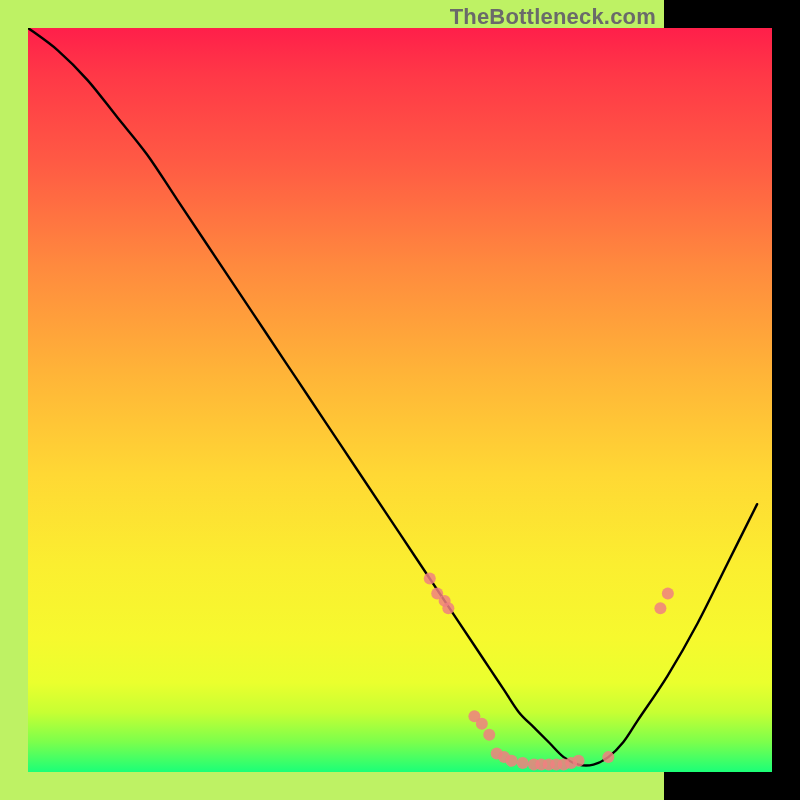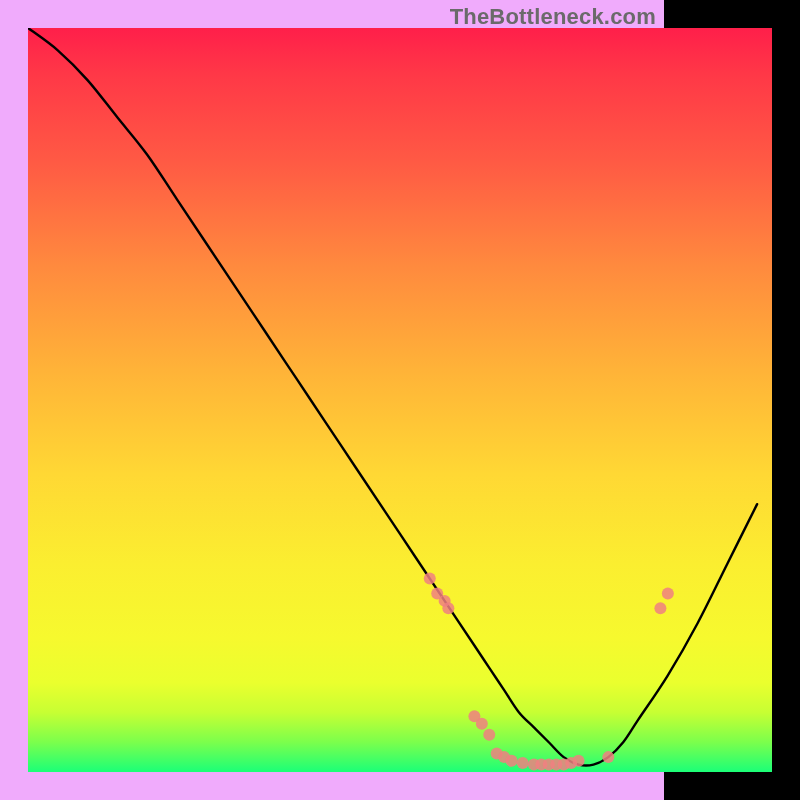--- a/index.html
+++ b/index.html
@@ -8,21 +8,21 @@
     width: 800px;
     height: 800px;
     background: #000;
     overflow: hidden;
     font-family: Arial, Helvetica, sans-serif;
   }
   .frame {
     position: relative;
     width: 664px;
     height: 800px;
-    background: #f0abfc;
+    background: #bef264;
   }
   .watermark {
     position: absolute;
     top: 4px;
     right: 8px;
     font-size: 22px;
     font-weight: 600;
     color: #6a6a6a;
     letter-spacing: 0.2px;
     z-index: 10;

